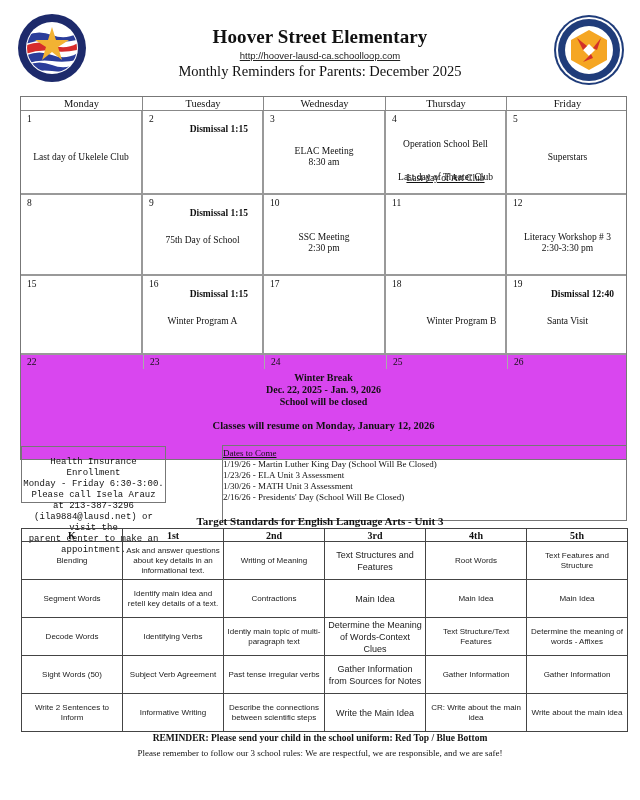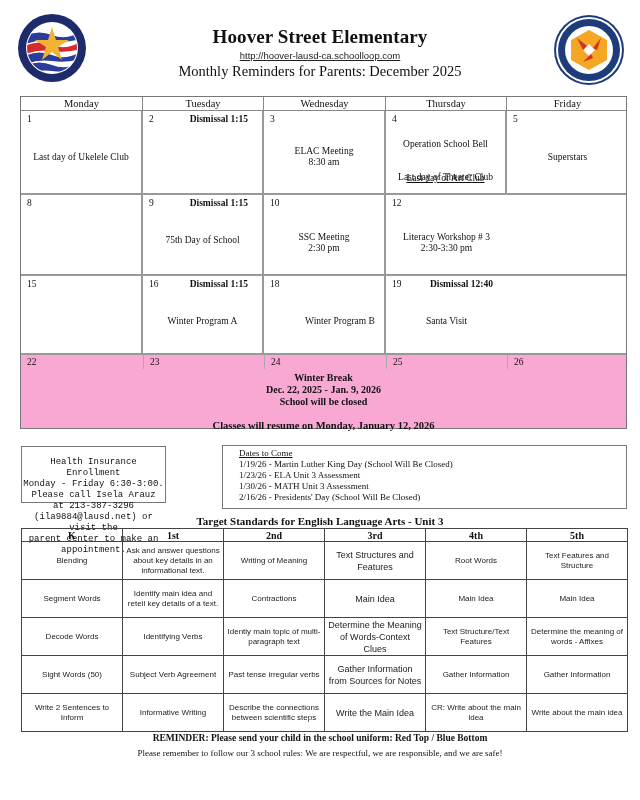--- a/index.html
+++ b/index.html
@@ -20,34 +20,34 @@
     .cal-head { display: grid; grid-template-columns: 122px 121px 122px 121px 121px; height: 14px; border-bottom: 1px solid #888; }
     .cal-head div { text-align: center; font-size: 10.5px; line-height: 13px; border-right: 1px solid #888; }
     .cal-head div:last-child { border-right: none; }
     .cal-row { display: grid; grid-template-columns: 122px 121px 122px 121px 121px; border-bottom: 2px solid #999; }
     .cal-row.r1 { height: 84px; }
     .cal-row.r2 { height: 81px; }
     .cal-row.r3 { height: 79px; }
     .cell { position: relative; border-right: 2px solid #999; font-size: 9.5px; }
     .cell:last-child { border-right: none; }
     .cell .num { position: absolute; left: 6px; top: 3px; font-size: 9.5px; }
-    .cell .dismiss { position: absolute; right: 14px; top: 3px; font-weight: bold; font-size: 9.5px; }
+    .cell .dismiss { position: absolute; right: 14px; top: 13px; font-weight: bold; font-size: 9.5px; }
     .cell .ev { position: absolute; left: 0; right: 0; text-align: center; line-height: 11px; }
 
-    .break { position: relative; height: 73px; background: #f9a8d4; }
+    .break { position: relative; height: 104px; background: #d946ef; }
     .break-nums { display: grid; grid-template-columns: 122px 121px 122px 121px 121px; height: 14px; }
     .break-nums div { font-size: 9.5px; padding-left: 6px; line-height: 14px; border-left: 1px solid #aaa; }
     .break-nums div:first-child { border-left: none; }
     .break-text { position: absolute; left: 0; right: 0; top: 17px; text-align: center; font-weight: bold; font-size: 10px; line-height: 12px; }
     .break-resume { position: absolute; left: 0; right: 0; top: 65px; text-align: center; font-weight: bold; font-size: 10.5px; }
 
     
     .box { position: absolute; border: 1px solid #777; font-size: 9px; line-height: 11px; }
     .health { left: 21px; top: 446px; width: 145px; height: 57px; text-align: center; padding-top: 10px; font-family: Liberation Mono, monospace; }
-    .dates { left: 222px; top: 445px; width: 405px; height: 64px; padding: 2px 16px; }
+    .dates { left: 222px; top: 445px; width: 405px; height: 76px; padding: 2px 0; }
     .dates .dt-title { text-decoration: underline; }
 
     
     .ela-title { position: absolute; left: 0; width: 640px; top: 515px; text-align: center; font-weight: bold; font-size: 11px; }
     .ela { position: absolute; left: 21px; top: 528px; width: 607px; border-collapse: collapse; table-layout: fixed; }
     .ela th { font-size: 10px; font-weight: bold; height: 13px; border: 1px solid #444; font-family: "Liberation Serif", serif; padding: 0; }
     .ela td { font-family: "Liberation Sans", "DejaVu Sans", sans-serif; font-size: 8px; line-height: 10px; text-align: center; vertical-align: middle; height: 38px; border: 1px solid #444; padding: 0 3px; color: #222; }
     .ela td.big { font-size: 9px; line-height: 12px; text-align: center; }
 
     .reminder { position: absolute; left: 0; width: 640px; top: 733px; text-align: center; font-weight: bold; font-size: 9.5px; }
@@ -133,34 +133,40 @@
       <span class="num">9</span>
       <span class="dismiss">Dismissal 1:15</span>
       <div class="ev" style="top:40px;">75th Day of School</div>
     </div>
     <div class="cell">
       <span class="num">10</span>
       <div class="ev" style="top:37px;">SSC Meeting</div>
       <div class="ev" style="top:48px;">2:30 pm</div>
     </div>
     <div class="cell">
+      <span class="num">11</span>
+    </div>
+    <div class="cell">
       <span class="num">12</span>
       <div class="ev" style="top:37px;">Literacy Workshop # 3</div>
       <div class="ev" style="top:48px;">2:30-3:30 pm</div>
     </div>
   </div>
 
   <div class="cal-row r3">
     <div class="cell">
       <span class="num">15</span>
     </div>
     <div class="cell">
       <span class="num">16</span>
       <span class="dismiss">Dismissal 1:15</span>
       <div class="ev" style="top:40px;">Winter Program A</div>
+    </div>
+    <div class="cell">
+      <span class="num">17</span>
     </div>
     <div class="cell">
       <span class="num">18</span>
       <div class="ev" style="top:40px;margin-left:32px;">Winter Program B</div>
     </div>
     <div class="cell">
       <span class="num">19</span>
       <span class="dismiss">Dismissal 12:40</span>
       <div class="ev" style="top:40px;">Santa Visit</div>
     </div>

